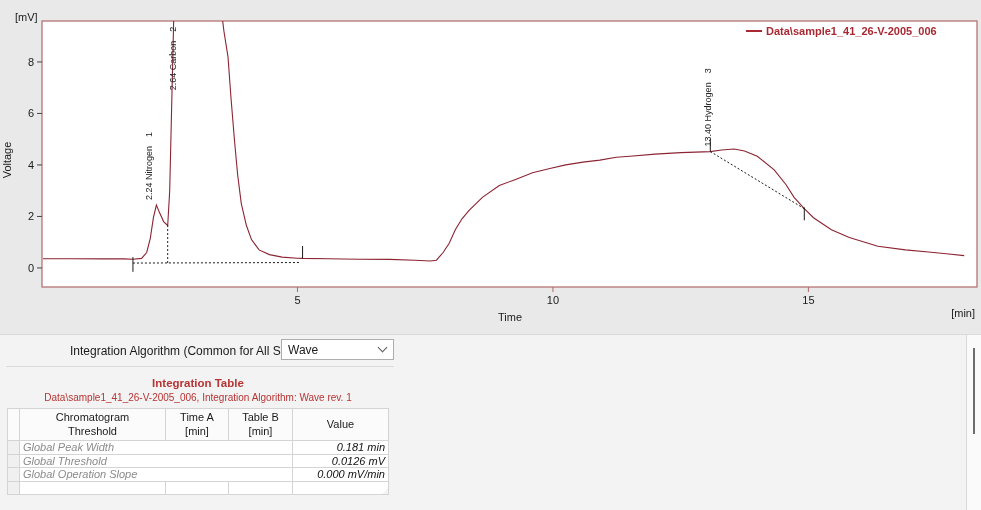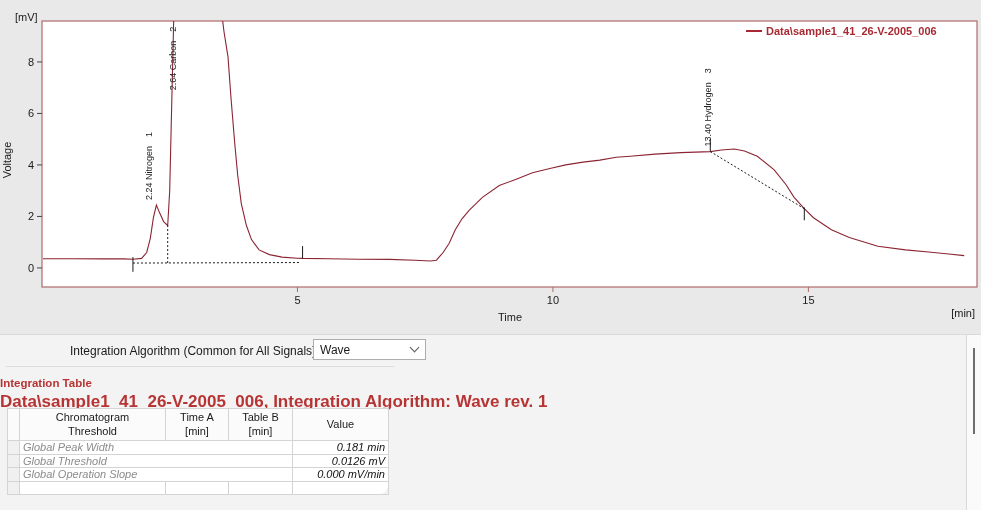--- a/index.html
+++ b/index.html
@@ -14,35 +14,35 @@
     position:absolute;left:0;top:334px;width:981px;height:176px;
     background:#f3f3f3;border-top:1px solid #dadada;
   }
   .algo-label{
     position:absolute;left:70px;top:9px;font-size:12px;color:#1a1a1a;white-space:nowrap;
   }
   .combo{
     position:absolute;left:281px;top:4px;width:113px;height:21px;
     background:#ffffff;border:1px solid #adadad;
     display:flex;align-items:center;justify-content:space-between;
-    padding:0 7px 0 6px;cursor:default;margin-left:32px;
+    padding:0 7px 0 6px;cursor:default;
   }
   .combo .val{font-size:12px;color:#1a1a1a;}
   .chev{
     width:7px;height:7px;border-right:1.4px solid #5a5a5a;border-bottom:1.4px solid #5a5a5a;
     transform:rotate(45deg);margin-top:-4px;
   }
   .sep1{position:absolute;left:6px;top:31px;width:388px;height:1px;background:#dcdcdc;}
   .red-title{
-    position:absolute;left:0;top:42px;width:396px;
+    position:absolute;left:0;top:42px;width:396px;text-align:center;
     color:#b73434;font-size:11.5px;font-weight:bold;
   }
   .red-subtitle{
     position:absolute;left:0;top:57px;width:396px;text-align:center;
-    color:#b73434;font-size:17px;font-weight:bold;white-space:nowrap;
+    color:#b73434;font-size:10px;font-weight:normal;white-space:nowrap;
   }
   table.itable{
     position:absolute;left:7px;top:73px;width:381px;
     border-collapse:collapse;table-layout:fixed;background:#ffffff;
     font-size:11px;
     border-radius:13px;
   }
   table.itable th, table.itable td{
     border:1px solid #d4d4d4;padding:0 3px;overflow:hidden;white-space:nowrap;
   }

